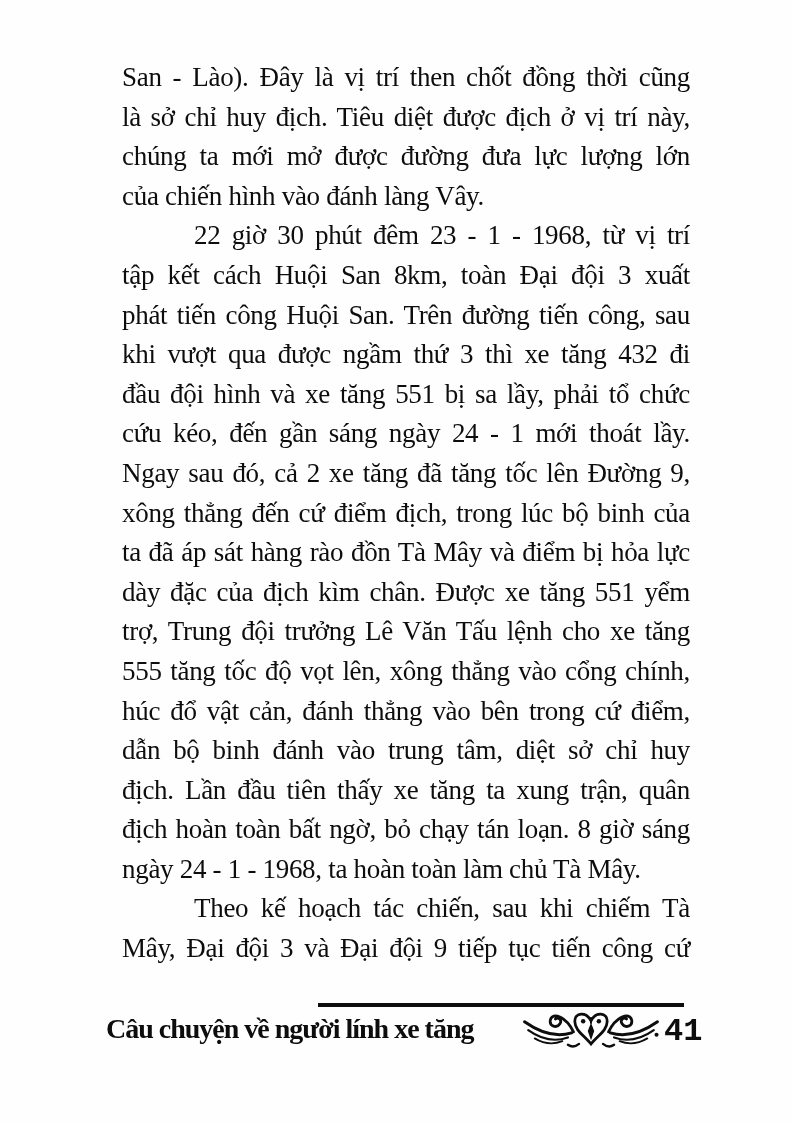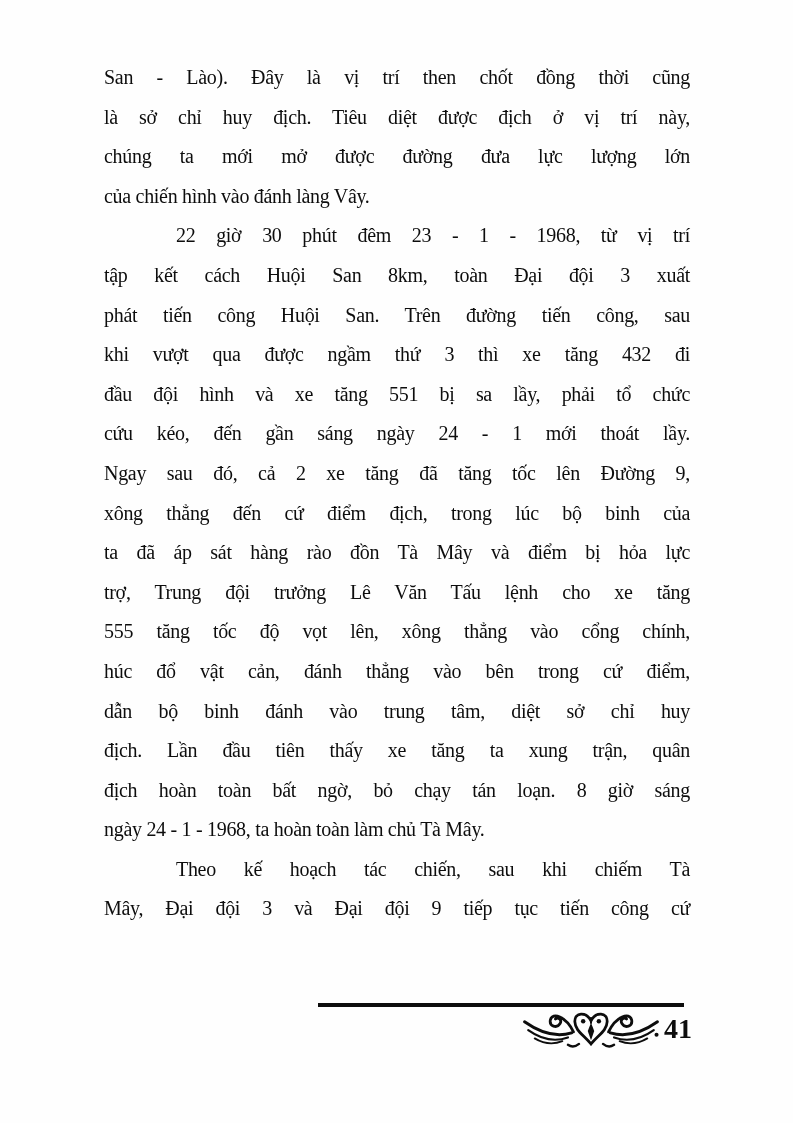--- a/index.html
+++ b/index.html
@@ -10,24 +10,25 @@
     font-family:"Liberation Serif","DejaVu Serif",serif;
     color:#0d0d0d;
     overflow:hidden;
   }
   .text-block {
     position:absolute;
     top:58px; left:104px;
     width:586px;
   }
   .line {
-    font-size:20px;
+    font-size:27px;
     line-height:39.6px;
     letter-spacing:-0.3px;
     text-align:left;
+    margin-left:18px;
   }
   .line.justify {
     text-align:justify;
     text-align-last:justify;
   }
   .line.indent { text-indent:72px; }
 
   .footer {
     position:absolute;
     left:0; top:1001px;
@@ -47,22 +48,23 @@
     letter-spacing:-1px;
     white-space:nowrap;
   }
   .ornament {
     position:absolute;
     left:520px; top:6px;
   }
   .page-num {
     position:absolute;
     left:664px; top:12px;
-    font-size:28px;
+    font-size:32px;
     font-weight:bold;
+    font-family:Liberation Mono, monospace;
   }
 </style>
 </head>
 <body>
 
 <div class="page">
 
   <div class="text-block">
       <div class="line justify">San - Lào). Đây là vị trí then chốt đồng thời cũng</div>
       <div class="line justify">là sở chỉ huy địch. Tiêu diệt được địch ở vị trí này,</div>
@@ -70,33 +72,35 @@
       <div class="line">của chiến hình vào đánh làng Vây.</div>
       <div class="line justify indent">22 giờ 30 phút đêm 23 - 1 - 1968, từ vị trí</div>
       <div class="line justify">tập kết cách Huội San 8km, toàn Đại đội 3 xuất</div>
       <div class="line justify">phát tiến công Huội San. Trên đường tiến công, sau</div>
       <div class="line justify">khi vượt qua được ngầm thứ 3 thì xe tăng 432 đi</div>
       <div class="line justify">đầu đội hình và xe tăng 551 bị sa lầy, phải tổ chức</div>
       <div class="line justify">cứu kéo, đến gần sáng ngày 24 - 1 mới thoát lầy.</div>
       <div class="line justify">Ngay sau đó, cả 2 xe tăng đã tăng tốc lên Đường 9,</div>
       <div class="line justify">xông thẳng đến cứ điểm địch, trong lúc bộ binh của</div>
       <div class="line justify">ta đã áp sát hàng rào đồn Tà Mây và điểm bị hỏa lực</div>
+      <div class="line justify">dày đặc của địch kìm chân. Được xe tăng 551 yểm</div>
       <div class="line justify">trợ, Trung đội trưởng Lê Văn Tấu lệnh cho xe tăng</div>
       <div class="line justify">555 tăng tốc độ vọt lên, xông thẳng vào cổng chính,</div>
       <div class="line justify">húc đổ vật cản, đánh thẳng vào bên trong cứ điểm,</div>
       <div class="line justify">dẫn bộ binh đánh vào trung tâm, diệt sở chỉ huy</div>
       <div class="line justify">địch. Lần đầu tiên thấy xe tăng ta xung trận, quân</div>
       <div class="line justify">địch hoàn toàn bất ngờ, bỏ chạy tán loạn. 8 giờ sáng</div>
       <div class="line">ngày 24 - 1 - 1968, ta hoàn toàn làm chủ Tà Mây.</div>
       <div class="line justify indent">Theo kế hoạch tác chiến, sau khi chiếm Tà</div>
       <div class="line justify">Mây, Đại đội 3 và Đại đội 9 tiếp tục tiến công cứ</div>
     </div>
 
   <div class="footer">
     <div class="footer-rule"></div>
+    <div class="footer-title">Câu chuyện về người lính xe tăng</div>
     <div class="ornament">
       <svg viewBox="0 0 150 52" width="142" height="48" xmlns="http://www.w3.org/2000/svg" aria-hidden="true">
         <g id="flourish-left" fill="none" stroke="#0d0d0d" stroke-linecap="round">
           <path d="M3 16 C 20 28, 38 33, 54 28" stroke-width="3.2"></path>
           <path d="M7 25 C 21 35, 36 38, 50 33" stroke-width="2.4"></path>
           <path d="M14 34 C 24 40, 34 41, 44 37" stroke-width="2"></path>
           <path d="M56 27 C 48 10, 33 5, 31 14 C 29.5 21, 38 23.5, 41.5 18 C 44 13.5, 39 10.5, 36.5 13" stroke-width="3"></path>
           <path d="M50 41 q 6 4 12 -1" stroke-width="2.6"></path>
         </g>
         <use href="#flourish-left" transform="translate(150,0) scale(-1,1)"></use>

